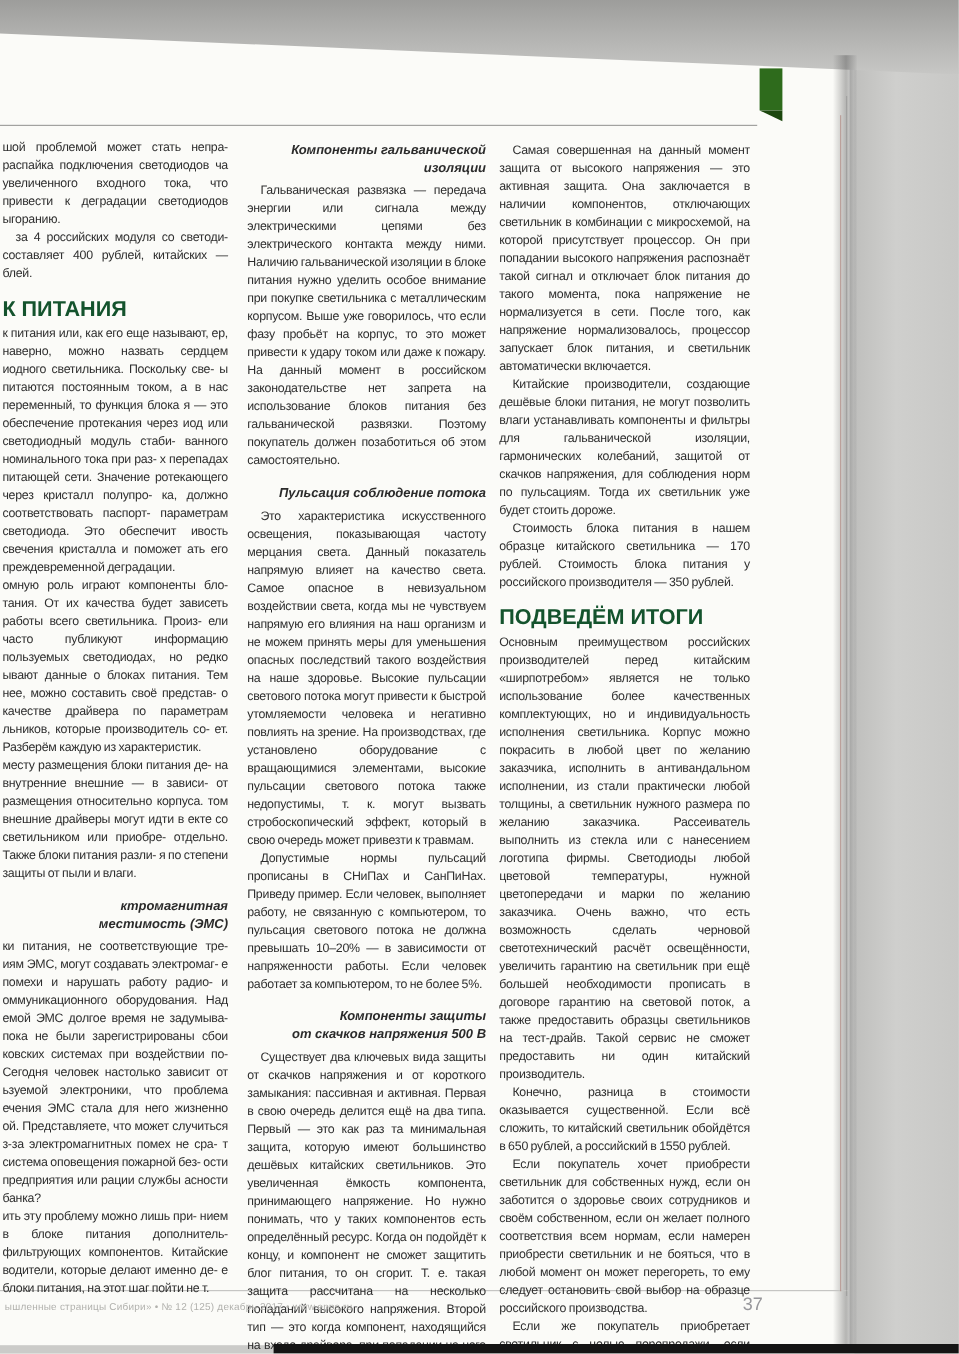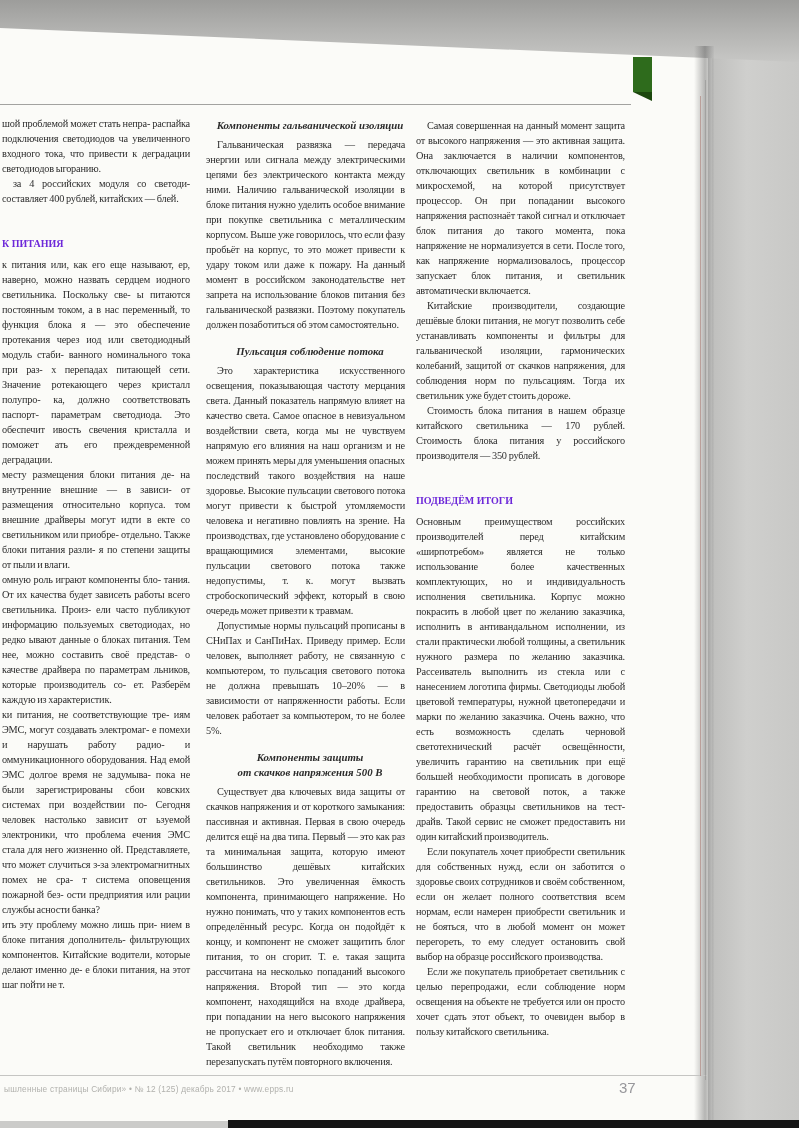--- a/index.html
+++ b/index.html
@@ -39,35 +39,34 @@
   .green-tab::after{
     content:"";position:absolute;top:100%;right:0;width:0;height:0;
     border-top:9px solid #1c470e;border-left:19px solid transparent;
   }
   .top-rule{position:absolute;left:0;top:104px;width:631px;height:1px;background:#a2a2a0;z-index:4;}
 
   .col{
     position:absolute;top:116px;text-align:justify;color:#2e2e2e;
     font-size:10.3px;line-height:15px;letter-spacing:-0.2px;word-spacing:-0.5px;
     z-index:5;
-    font-family:Liberation Serif, serif;
   }
   .col-left{left:2px;width:188px;}
   .col-mid{left:206px;width:199px;}
   .col-right{left:416px;width:209px;}
 
   .para{margin:0;text-indent:11px;}
   .para-flat{margin:0;text-indent:0;}
   .h-green{
-    margin:30px 0 6px;color:#6d28d9;font-size:10px;font-weight:bold;
+    margin:14px 0 6px;color:#14532d;font-size:18px;font-weight:bold;
     letter-spacing:0;word-spacing:0;text-align:left;
   }
   .h-ital{
     margin:12px 0 4px;font-size:10.8px;font-weight:bold;font-style:italic;
-    white-space:pre-line;text-align:center;letter-spacing:0;word-spacing:0;
+    white-space:pre-line;text-align:right;letter-spacing:0;word-spacing:0;
     padding-left:9px;color:#2b2b2b;
   }
   .h-ital.cut{padding-left:0;}
   .h-first{margin-top:2px;}
 
   .footer-rule{position:absolute;left:0;top:1075px;width:707px;height:1px;background:#c5c5c3;z-index:4;}
   .footer-text{position:absolute;left:4px;top:1084px;font-size:8.3px;color:#b1b1ad;letter-spacing:0.2px;z-index:5;}
   .page-num{position:absolute;left:619px;top:1079px;font-size:15px;color:#97979b;z-index:5;}
   .bottom-bar{position:absolute;left:228px;top:1120px;width:571px;height:8px;background:#141414;z-index:7;}
 </style>
@@ -81,43 +80,46 @@
 <div class="edge-line-red"></div>
 <div class="edge-line-gray"></div>
 <div class="green-tab"></div>
 <div class="top-rule"></div>
 
 <div class="col col-left">
   <p class="para-flat">шой проблемой может стать непра- распайка подключения светодиодов ча увеличенного входного тока, что привести к деградации светодиодов ыгоранию.</p>
   <p class="para">за 4 российских модуля со светоди- составляет 400 рублей, китайских — блей.</p>
   <h3 class="h-green">К ПИТАНИЯ</h3>
   <p class="para-flat">к питания или, как его еще называют, ер, наверно, можно назвать сердцем иодного светильника. Поскольку све- ы питаются постоянным током, а в нас переменный, то функция блока я — это обеспечение протекания через иод или светодиодный модуль стаби- ванного номинального тока при раз- х перепадах питающей сети. Значение ротекающего через кристалл полупро- ка, должно соответствовать паспорт- параметрам светодиода. Это обеспечит ивость свечения кристалла и поможет ать его преждевременной деградации.</p>
+  <p class="para-flat">омную роль играют компоненты бло- тания. От их качества будет зависеть работы всего светильника. Произ- ели часто публикуют информацию пользуемых светодиодах, но редко ывают данные о блоках питания. Тем нее, можно составить своё представ- о качестве драйвера по параметрам льников, которые производитель со- ет. Разберём каждую из характеристик.</p>
   <p class="para-flat">месту размещения блоки питания де- на внутренние внешние — в зависи- от размещения относительно корпуса. том внешние драйверы могут идти в екте со светильником или приобре- отдельно. Также блоки питания разли- я по степени защиты от пыли и влаги.</p>
-  <p class="para-flat">омную роль играют компоненты бло- тания. От их качества будет зависеть работы всего светильника. Произ- ели часто публикуют информацию пользуемых светодиодах, но редко ывают данные о блоках питания. Тем нее, можно составить своё представ- о качестве драйвера по параметрам льников, которые производитель со- ет. Разберём каждую из характеристик.</p>
+  <h4 class="h-ital cut">ктромагнитная
+местимость (ЭМС)</h4>
   <p class="para-flat">ки питания, не соответствующие тре- иям ЭМС, могут создавать электромаг- е помехи и нарушать работу радио- и оммуникационного оборудования. Над емой ЭМС долгое время не задумыва- пока не были зарегистрированы сбои ковских системах при воздействии по- Сегодня человек настолько зависит от ьзуемой электроники, что проблема ечения ЭМС стала для него жизненно ой. Представляете, что может случиться з-за электромагнитных помех не сра- т система оповещения пожарной без- ости предприятия или рации службы асности банка?</p>
   <p class="para-flat">ить эту проблему можно лишь при- нием в блоке питания дополнитель- фильтрующих компонентов. Китайские водители, которые делают именно де- е блоки питания, на этот шаг пойти не т.</p>
 </div>
 
 <div class="col col-mid">
   <h4 class="h-ital h-first">Компоненты гальванической изоляции</h4>
   <p class="para">Гальваническая развязка — передача энергии или сигнала между электрическими цепями без электрического контакта между ними. Наличию гальванической изоляции в блоке питания нужно уделить особое внимание при покупке светильника с металлическим корпусом. Выше уже говорилось, что если фазу пробьёт на корпус, то это может привести к удару током или даже к пожару. На данный момент в российском законодательстве нет запрета на использование блоков питания без гальванической развязки. Поэтому покупатель должен позаботиться об этом самостоятельно.</p>
   <h4 class="h-ital">Пульсация соблюдение потока</h4>
   <p class="para">Это характеристика искусственного освещения, показывающая частоту мерцания света. Данный показатель напрямую влияет на качество света. Самое опасное в невизуальном воздействии света, когда мы не чувствуем напрямую его влияния на наш организм и не можем принять меры для уменьшения опасных последствий такого воздействия на наше здоровье. Высокие пульсации светового потока могут привести к быстрой утомляемости человека и негативно повлиять на зрение. На производствах, где установлено оборудование с вращающимися элементами, высокие пульсации светового потока также недопустимы, т. к. могут вызвать стробоскопический эффект, который в свою очередь может привезти к травмам.</p>
   <p class="para">Допустимые нормы пульсаций прописаны в СНиПах и СанПиНах. Приведу пример. Если человек, выполняет работу, не связанную с компьютером, то пульсация светового потока не должна превышать 10–20% — в зависимости от напряженности работы. Если человек работает за компьютером, то не более 5%.</p>
   <h4 class="h-ital">Компоненты защиты
 от скачков напряжения 500 В</h4>
   <p class="para">Существует два ключевых вида защиты от скачков напряжения и от короткого замыкания: пассивная и активная. Первая в свою очередь делится ещё на два типа. Первый — это как раз та минимальная защита, которую имеют большинство дешёвых китайских светильников. Это увеличенная ёмкость компонента, принимающего напряжение. Но нужно понимать, что у таких компонентов есть определённый ресурс. Когда он подойдёт к концу, и компонент не сможет защитить блог питания, то он сгорит. Т. е. такая защита рассчитана на несколько попаданий высокого напряжения. Второй тип — это когда компонент, находящийся на входе драйвера, при попадании на него высокого напряжения не пропускает его и отключает блок питания. Такой светильник необходимо также перезапускать путём повторного включения.</p>
 </div>
 
 <div class="col col-right">
   <p class="para h-first">Самая совершенная на данный момент защита от высокого напряжения — это активная защита. Она заключается в наличии компонентов, отключающих светильник в комбинации с микросхемой, на которой присутствует процессор. Он при попадании высокого напряжения распознаёт такой сигнал и отключает блок питания до такого момента, пока напряжение не нормализуется в сети. После того, как напряжение нормализовалось, процессор запускает блок питания, и светильник автоматически включается.</p>
-  <p class="para">Китайские производители, создающие дешёвые блоки питания, не могут позволить себе устанавливать компоненты и фильтры для гальванической изоляции, гармонических колебаний, защитой от скачков напряжения, для соблюдения норм по пульсациям. Тогда их светильник уже будет стоить дороже.</p>
+  <p class="para">Китайские производители, создающие дешёвые блоки питания, не могут позволить влаги устанавливать компоненты и фильтры для гальванической изоляции, гармонических колебаний, защитой от скачков напряжения, для соблюдения норм по пульсациям. Тогда их светильник уже будет стоить дороже.</p>
   <p class="para">Стоимость блока питания в нашем образце китайского светильника — 170 рублей. Стоимость блока питания у российского производителя — 350 рублей.</p>
   <h3 class="h-green">ПОДВЕДЁМ ИТОГИ</h3>
   <p class="para-flat">Основным преимуществом российских производителей перед китайским «ширпотребом» является не только использование более качественных комплектующих, но и индивидуальность исполнения светильника. Корпус можно покрасить в любой цвет по желанию заказчика, исполнить в антивандальном исполнении, из стали практически любой толщины, а светильник нужного размера по желанию заказчика. Рассеиватель выполнить из стекла или с нанесением логотипа фирмы. Светодиоды любой цветовой температуры, нужной цветопередачи и марки по желанию заказчика. Очень важно, что есть возможность сделать черновой светотехнический расчёт освещённости, увеличить гарантию на светильник при ещё большей необходимости прописать в договоре гарантию на световой поток, а также предоставить образцы светильников на тест-драйв. Такой сервис не сможет предоставить ни один китайский производитель.</p>
+  <p class="para">Конечно, разница в стоимости оказывается существенной. Если всё сложить, то китайский светильник обойдётся в 650 рублей, а российский в 1550 рублей.</p>
   <p class="para">Если покупатель хочет приобрести светильник для собственных нужд, если он заботится о здоровье своих сотрудников и своём собственном, если он желает полного соответствия всем нормам, если намерен приобрести светильник и не бояться, что в любой момент он может перегореть, то ему следует остановить свой выбор на образце российского производства.</p>
   <p class="para">
     <span>Если же покупатель приобретает светильник с целью перепродажи, если соблюдение норм освещения на объекте не требуется или он просто хочет сдать этот объект, то очевиден выбор в пользу китайского светильника.</span>
   </p>
 </div>
 
 <div class="footer-rule"></div>
 <div class="footer-text">ышленные страницы Сибири» • № 12 (125) декабрь 2017 • www.epps.ru</div>
 <div class="page-num">37</div>
 <div class="bottom-bar"></div>

